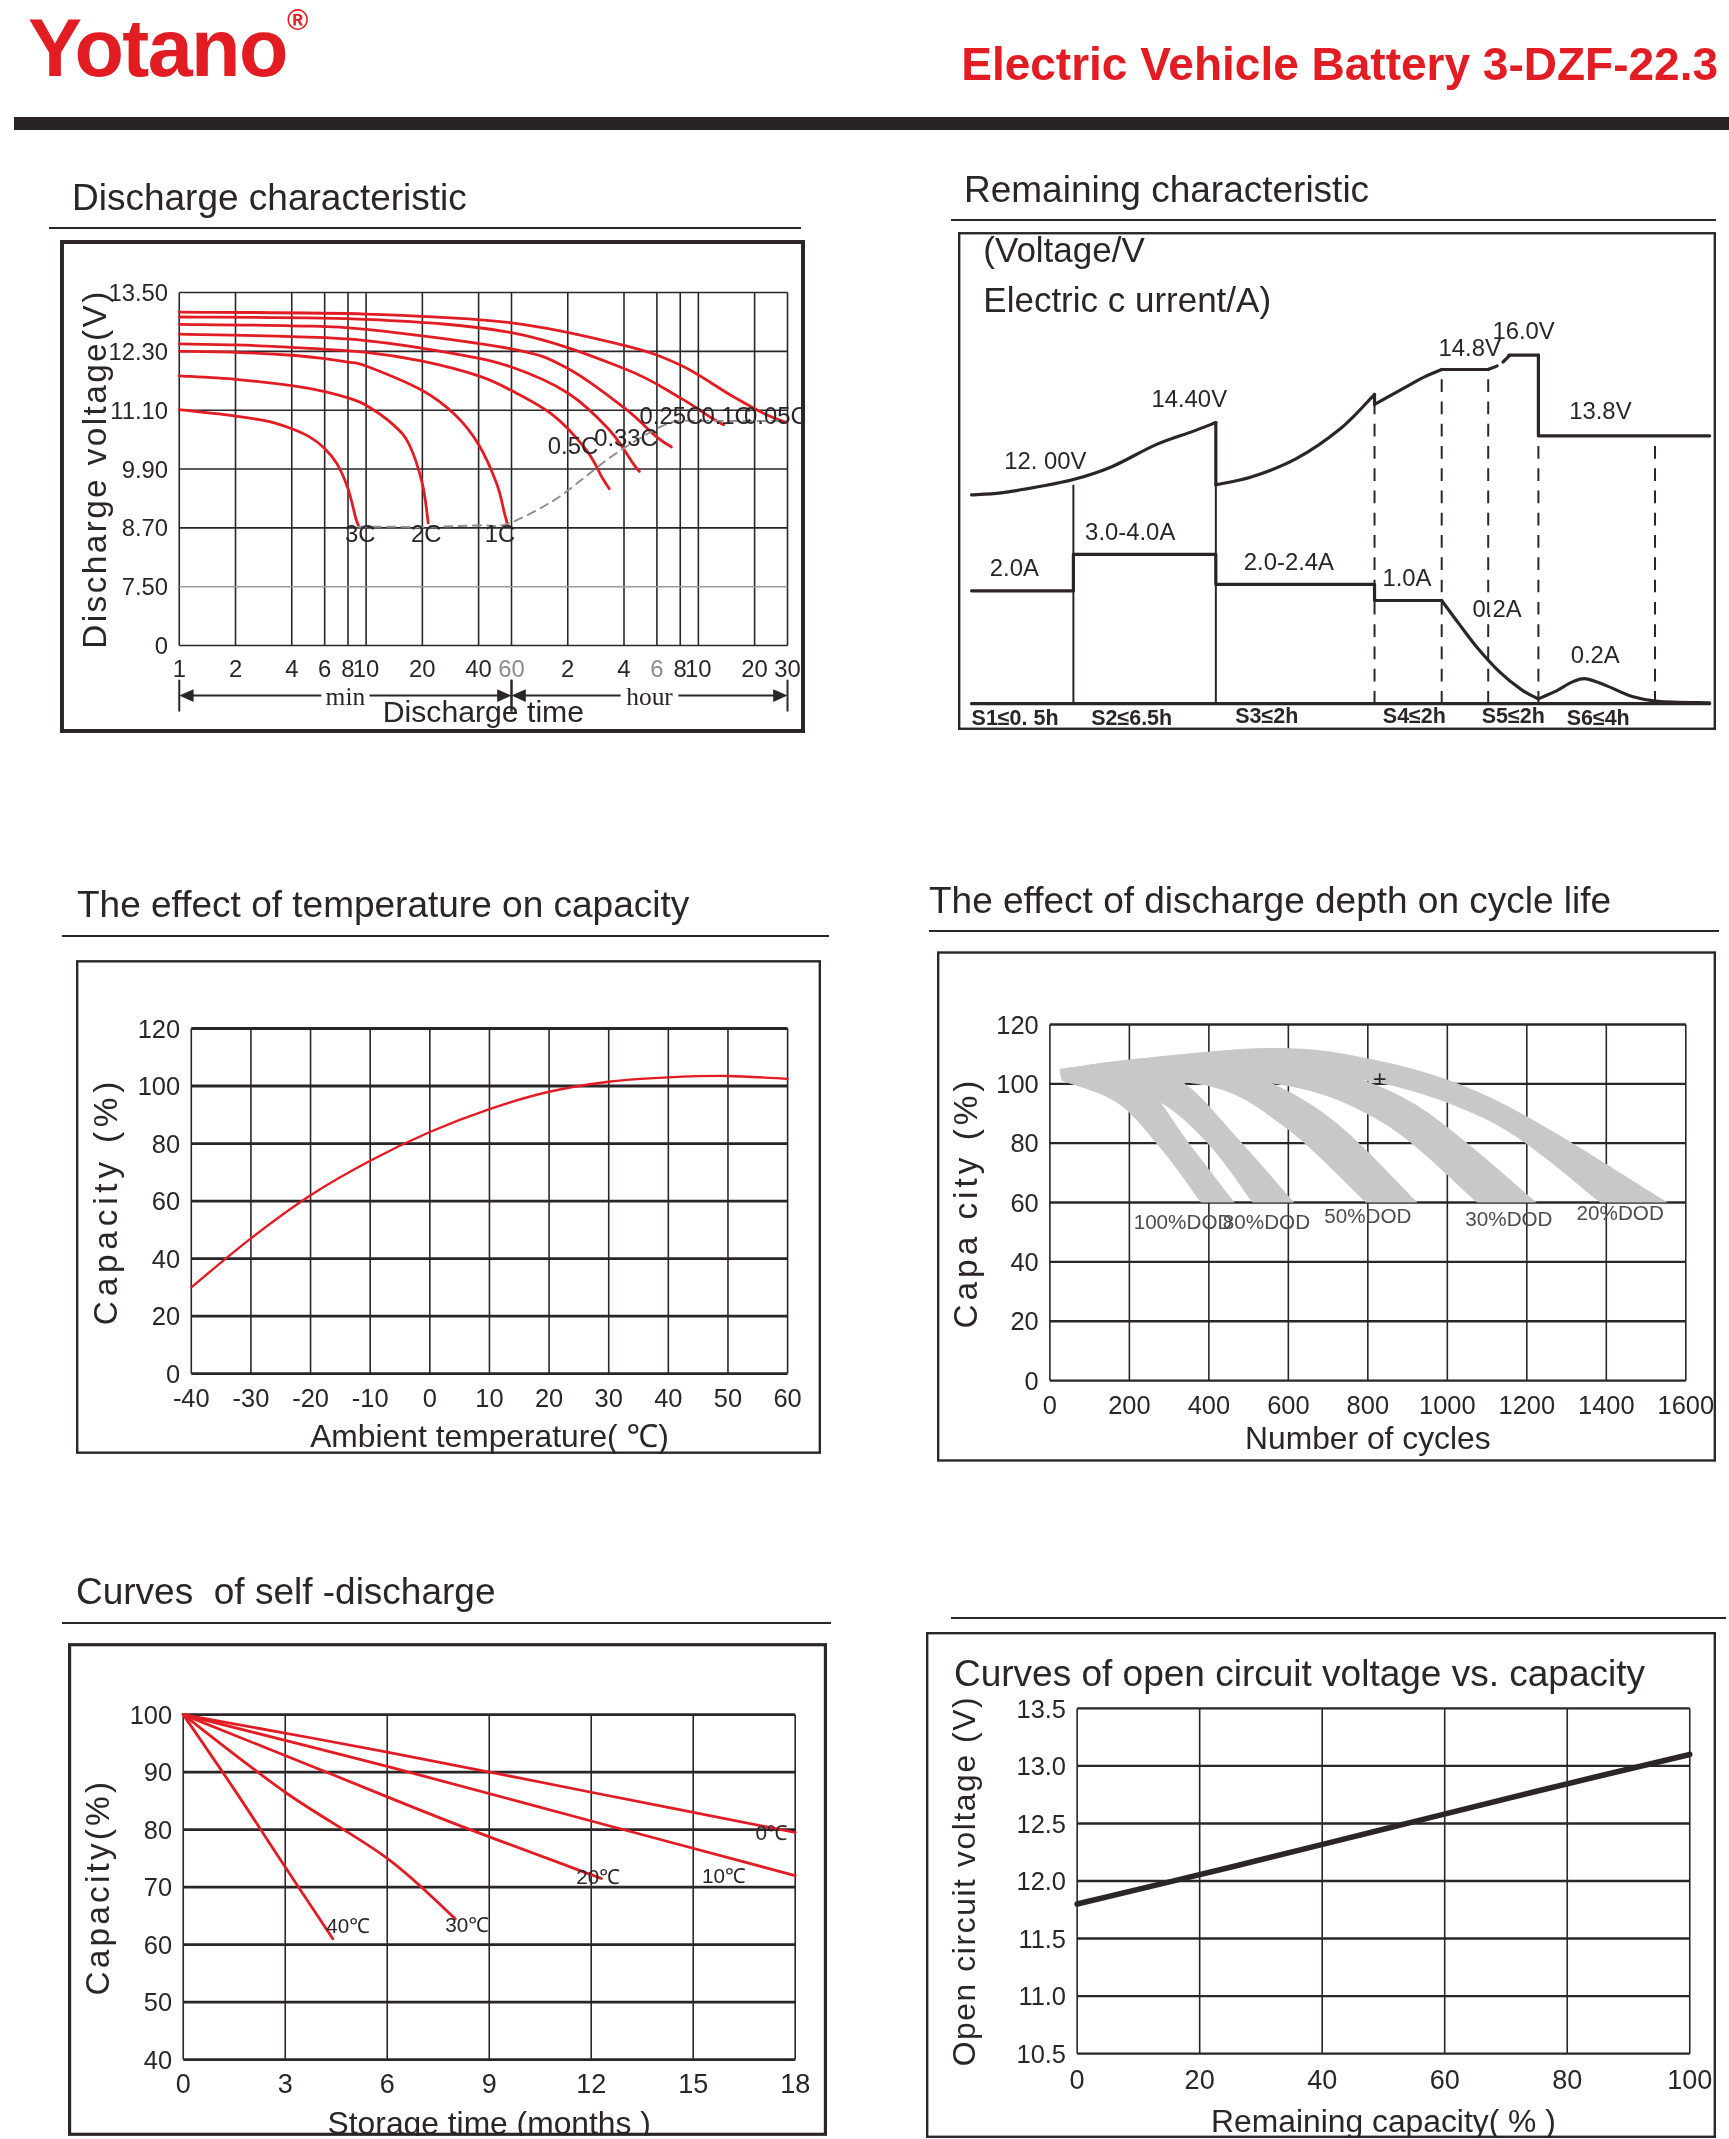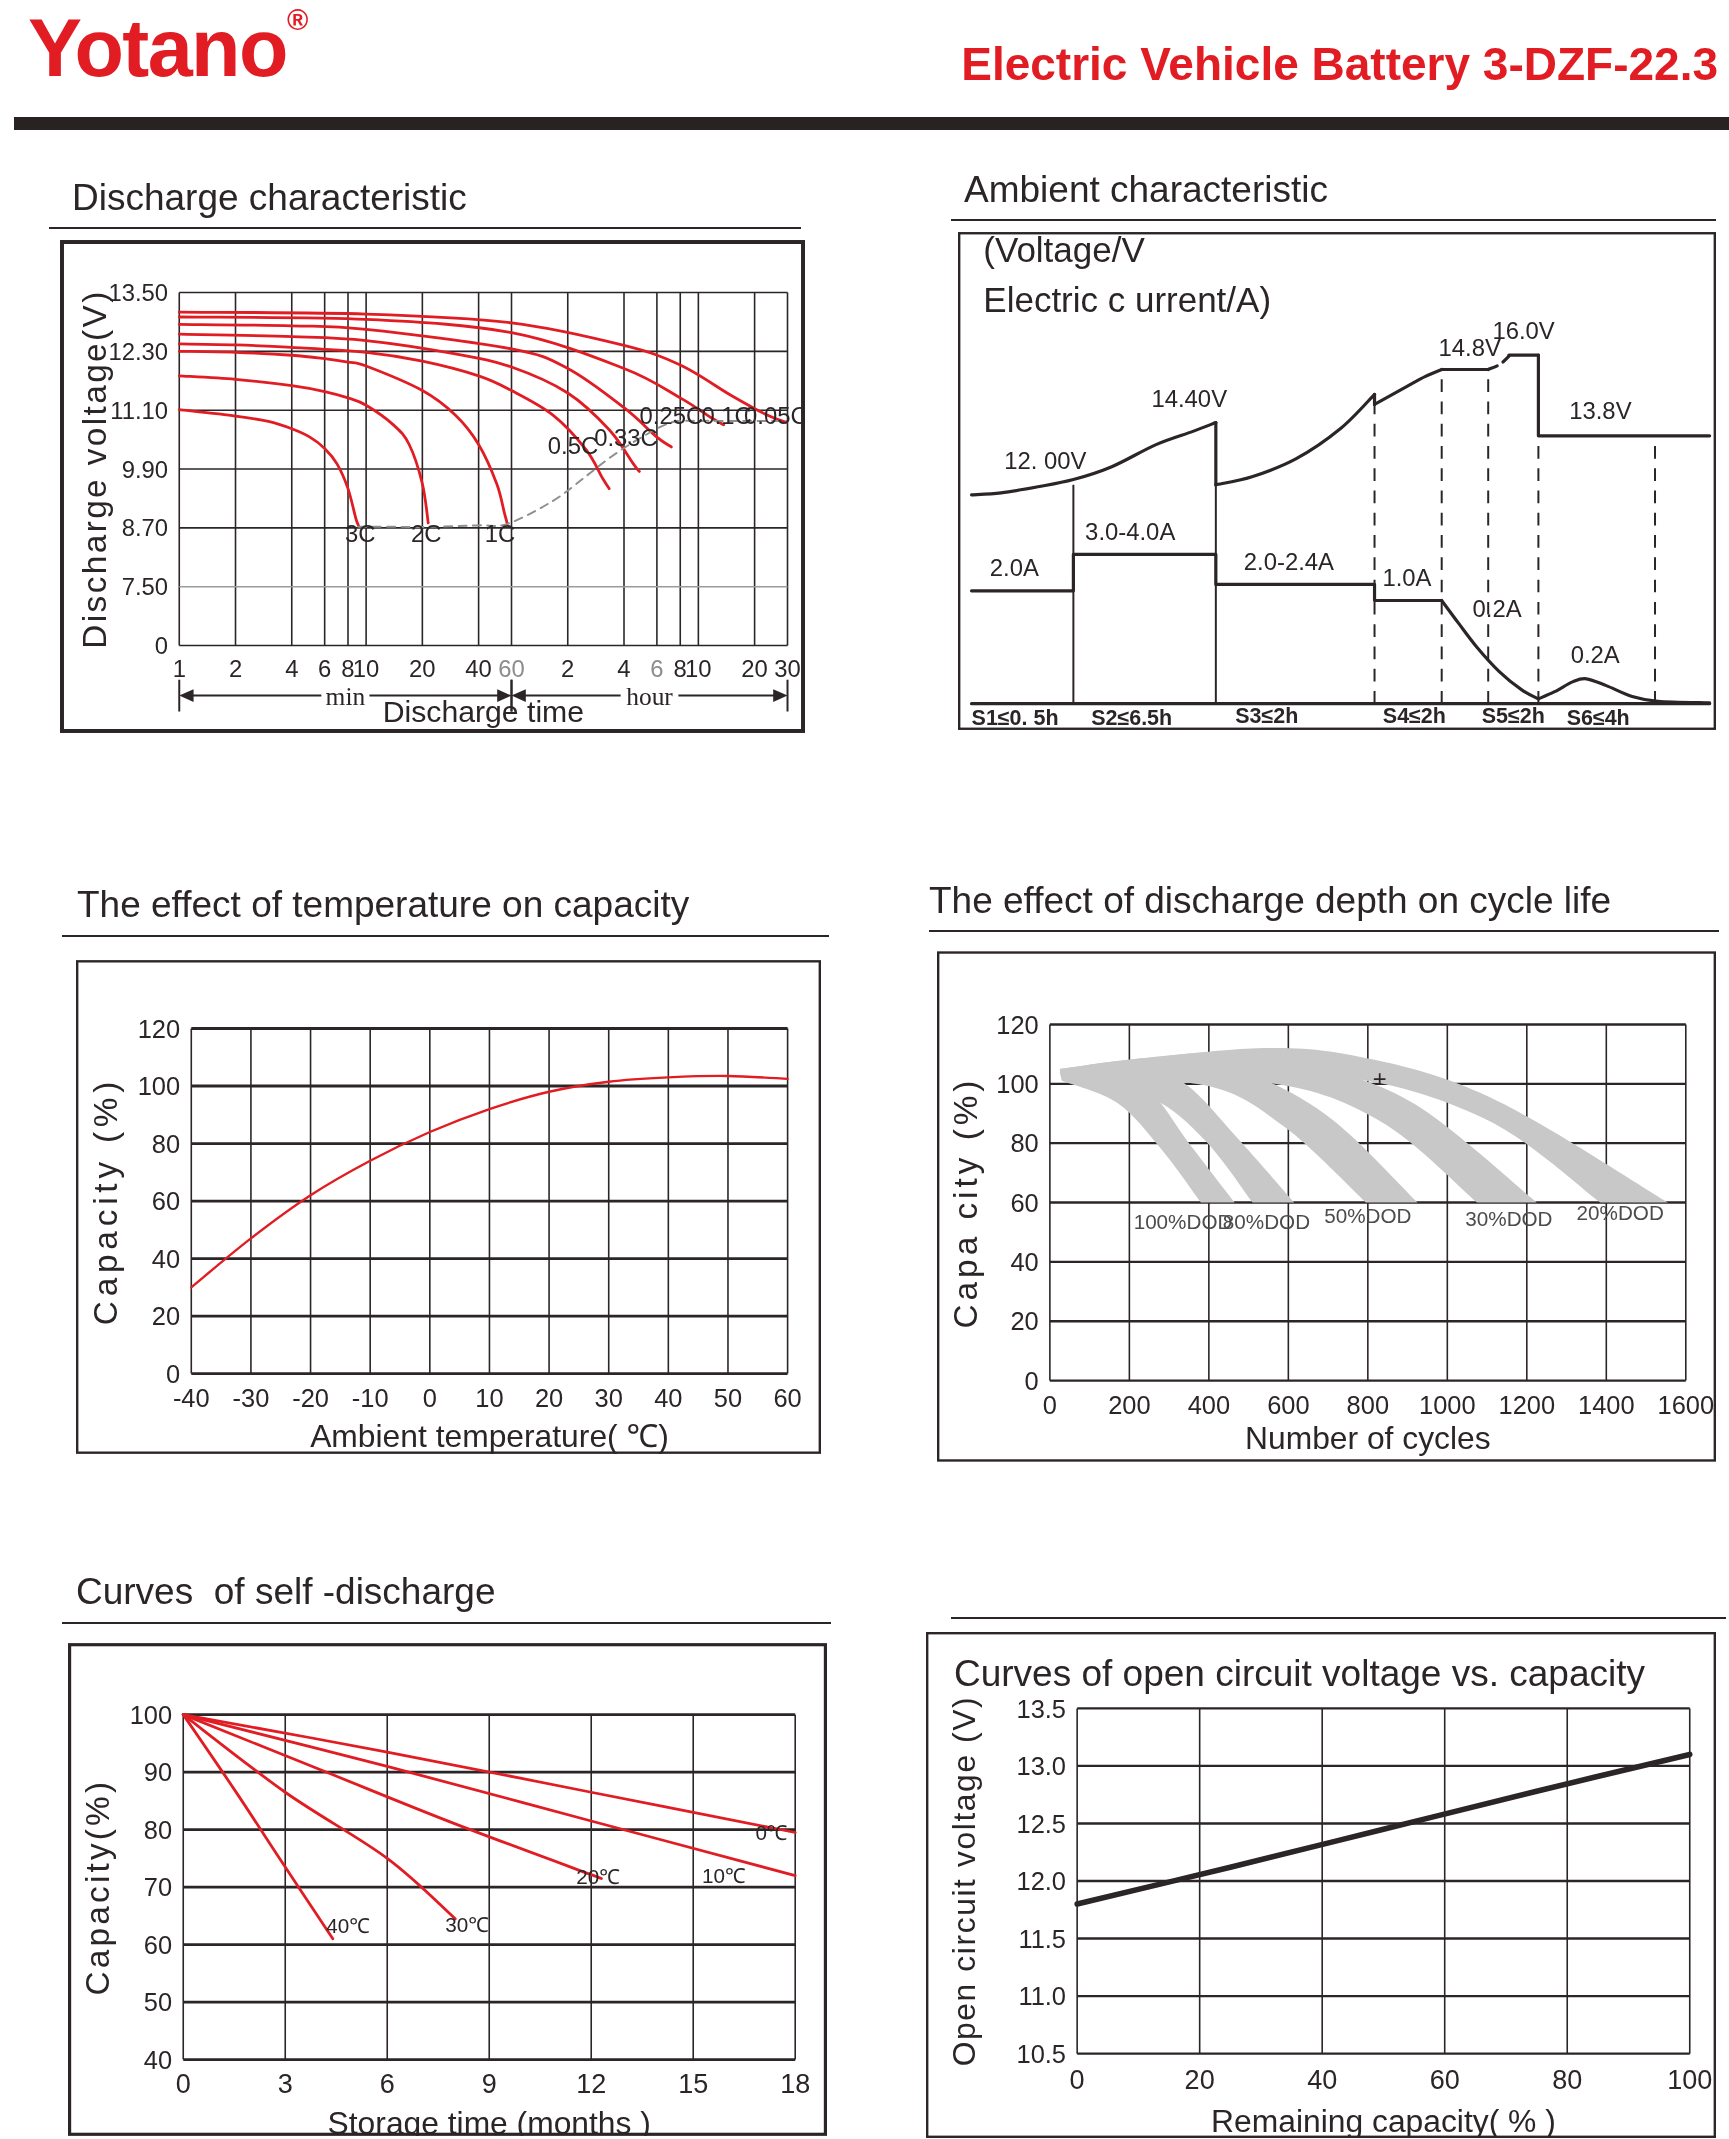--- a/index.html
+++ b/index.html
@@ -113,21 +113,21 @@
       <line x1="575.8715313114221" y1="573" x2="705.115765655711" y2="573" stroke="#2b2527" stroke-width="2.5"></line>
       <line x1="777.7557656557111" y1="573" x2="907" y2="573" stroke="#2b2527" stroke-width="2.5"></line>
       <polygon points="567.8715313114221,573 585.8715313114221,565 585.8715313114221,581" fill="#2b2527"></polygon>
       <polygon points="915,573 897,565 897,581" fill="#2b2527"></polygon>
       <line x1="567.8715313114221" y1="553" x2="567.8715313114221" y2="593" stroke="#2b2527" stroke-width="2.5"></line>
       <line x1="915" y1="553" x2="915" y2="593" stroke="#2b2527" stroke-width="2.5"></line>
       <text x="741.4357656557111" y="584.52" font-size="32" text-anchor="middle" fill="#2b2527" font-family="&quot;Liberation Serif&quot;,serif">hour</text>
     </svg>
   </div>
 
-<div class="abs sec-title t2">Ambient characteristic</div>
+<div class="abs sec-title t2">Remaining characteristic</div>
 <div class="abs uline u2"></div>
 <div class="panel p2">
     <svg viewBox="0 0 953 626" width="758" height="498" font-family="&quot;Liberation Sans&quot;,sans-serif">
       <rect x="1.5" y="1.5" width="950" height="623" fill="none" stroke="#2b2527" stroke-width="3"></rect>
       <path d="M17 593 L945 593" fill="none" stroke="#2b2527" stroke-width="4" stroke-linecap="round" stroke-linejoin="round"></path>
       <path d="M17 330.4 C23.19 329.98 40.2 329.56 54.12 327.88 C68.04 326.2 85.36 323.08 100.52 320.3 C115.68 317.52 129.59 315.42 145.06 311.21 C160.53 307 176 302.37 193.32 295.05 C210.64 287.73 231.99 274.68 249 267.27 C266.01 259.86 282.87 255.24 295.4 250.61 C307.93 245.98 319.38 241.35 324.17 239.5" fill="none" stroke="#2b2527" stroke-width="4" stroke-linecap="round" stroke-linejoin="round"></path>
       <path d="M324.17 239.5 L324.17 317.77" fill="none" stroke="#2b2527" stroke-width="4" stroke-linecap="round" stroke-linejoin="round"></path>
       <path d="M324.17 317.77 C331.75 316.09 352.78 313.15 369.64 307.68 C386.5 302.21 406.76 295.05 425.32 284.95 C443.88 274.85 464.61 260.55 481 247.08 C497.4 233.61 516.58 211.31 523.69 204.15" fill="none" stroke="#2b2527" stroke-width="4" stroke-linecap="round" stroke-linejoin="round"></path>
       <path d="M523.69 204.15 L523.69 216.77" fill="none" stroke="#2b2527" stroke-width="4" stroke-linecap="round" stroke-linejoin="round"></path>
       <path d="M523.69 216.77 C530.5 212.98 553.85 199.94 564.52 194.05 C575.19 188.16 580.45 184.97 587.72 181.43 C594.99 177.9 604.74 174.27 608.14 172.84" fill="none" stroke="#2b2527" stroke-width="4" stroke-linecap="round" stroke-linejoin="round"></path>

